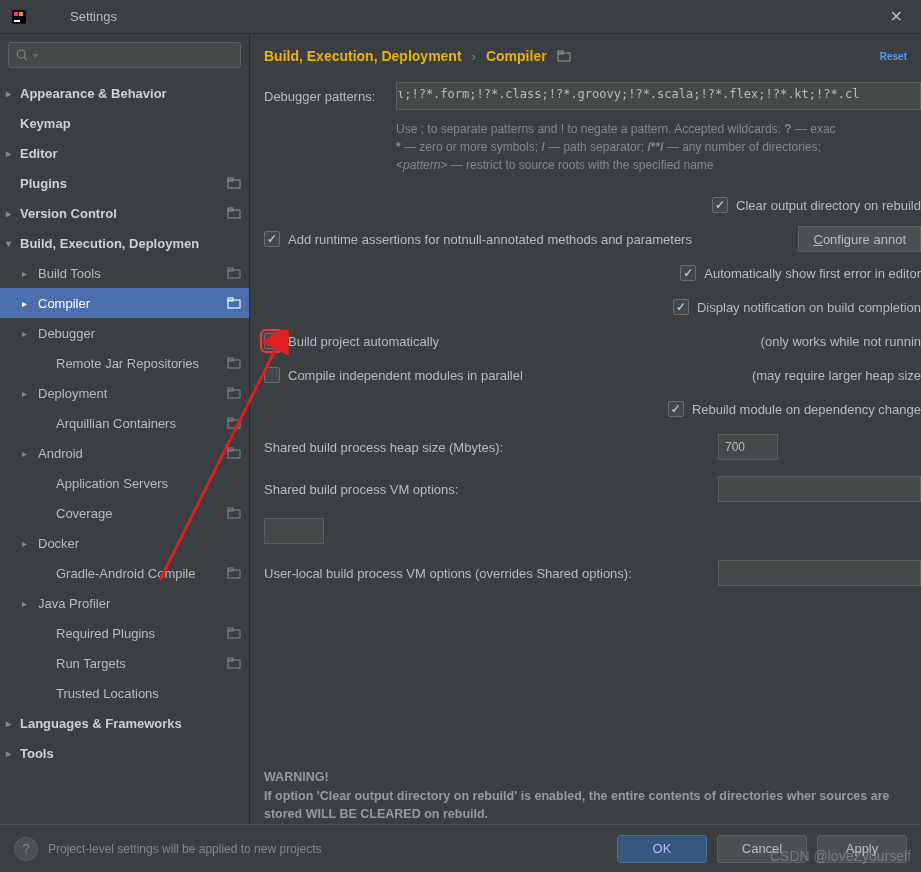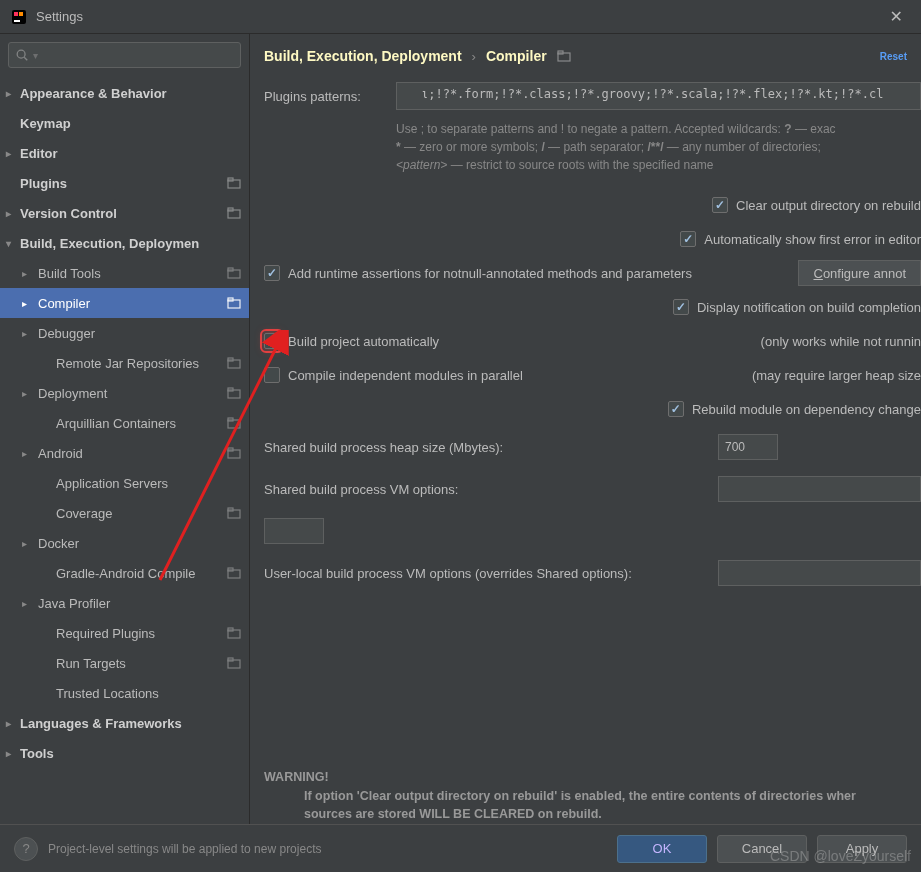--- a/index.html
+++ b/index.html
@@ -1,64 +1,64 @@
 <!DOCTYPE html>
 <html><head>
 <meta charset="utf-8">
 <style>
 * { box-sizing: border-box; margin: 0; padding: 0; }
 body { width: 921px; height: 872px; background: #3c3f41; color: #bbbbbb; font-family: "Segoe UI", Arial, sans-serif; font-size: 13px; overflow: hidden; position: relative; }
 .titlebar { height: 34px; display: flex; align-items: center; padding: 0 10px; background: #3c3f41; border-bottom: 1px solid #2b2b2b; }
 .titlebar .logo { width: 18px; height: 18px; display: flex; align-items: center; justify-content: center; margin-right: 8px; }
-.titlebar .title { color: #bbbbbb; font-size: 13px; }
+.titlebar .title { color: #bbbbbb; font-size: 13px; margin-left: 34px; }
 .titlebar .close { margin-left: auto; color: #bbbbbb; font-size: 16px; cursor: pointer; padding: 4px 8px; }
 .main { display: flex; height: calc(100% - 34px - 48px); }
 .sidebar { width: 250px; background: #3c3f41; border-right: 1px solid #2b2b2b; display: flex; flex-direction: column; }
 .searchwrap { padding: 8px; }
 .search { width: 100%; height: 26px; background: #45494a; border: 1px solid #5e6060; border-radius: 3px; display: flex; align-items: center; padding: 0 6px; color: #888; }
 .search svg { width: 14px; height: 14px; opacity: 0.6; }
 .search .caret { margin-left: 4px; font-size: 10px; opacity: 0.6; }
 .tree { flex: 1; overflow: hidden; padding-top: 2px; }
 .tree-item { height: 30px; display: flex; align-items: center; padding: 0 8px 0 20px; color: #bbbbbb; cursor: pointer; position: relative; }
 .tree-item.bold { font-weight: 600; color: #d0d0d0; }
 .tree-item.selected { background: #4b6eaf; color: #ffffff; }
 .tree-item .chev { position: absolute; left: 6px; font-size: 10px; color: #888; }
 .tree-item.depth1 { padding-left: 38px; }
 .tree-item.depth1 .chev { left: 22px; }
 .tree-item.depth2 { padding-left: 56px; }
 .tree-item.selected .chev { color: #fff; }
 .tree-item .proj { margin-left: auto; width: 14px; height: 12px; opacity: 0.5; }
 .tree-item.selected .proj { opacity: 0.9; }
 .content { flex: 1; padding: 14px 0 14px 14px; overflow: hidden; position: relative; }
 .breadcrumb { display: flex; align-items: center; gap: 10px; padding-bottom: 18px; }
-.breadcrumb .bc { color: #fef9c3; font-weight: 600; font-size: 14px; }
+.breadcrumb .bc { color: #eab308; font-weight: 600; font-size: 14px; }
 .breadcrumb .sep { color: #888; }
 .breadcrumb .proj2 { width: 14px; height: 12px; opacity: 0.6; }
 .breadcrumb .reset { margin-left: auto; margin-right: 14px; color: #589df6; font-weight: 600; cursor: pointer; font-size: 10px; }
 .row { display: flex; align-items: center; margin-bottom: 10px; min-height: 26px; }
 .row .lbl { width: 132px; color: #bbbbbb; }
-.patternbox { flex: 1; height: 28px; background: #45494a; border: 1px solid #5e6060; padding: 4px 24px; font-family: monospace; font-size: 12px; color: #bbbbbb; overflow: hidden; white-space: nowrap; }
+.patternbox { flex: 1; height: 28px; background: #45494a; border: 1px solid #5e6060; padding: 4px 0; font-family: monospace; font-size: 12px; color: #bbbbbb; overflow: hidden; white-space: nowrap; }
 .hint { color: #888; font-size: 12px; line-height: 1.5; margin: 10px 0 14px 132px; font-style: normal; }
 .hint i { font-style: italic; }
 .cbrow { display: flex; align-items: center; height: 34px; gap: 8px; justify-content: flex-end; }
 .cb { width: 16px; height: 16px; border: 1px solid #6e6e6e; border-radius: 2px; background: #43494a; display: flex; align-items: center; justify-content: center; cursor: pointer; flex-shrink: 0; }
 .cb.checked { background: #43494a; }
 .cb.checked::after { content: "✓"; color: #a0c0e0; font-size: 12px; font-weight: bold; }
 .cb.highlighted { outline: 2px solid #e04040; outline-offset: 2px; box-shadow: 0 0 8px rgba(224,64,64,0.6); }
 .cbrow .txt { color: #bbbbbb; }
 .cbrow .note { margin-left: auto; color: #bbbbbb; padding-right: 0; white-space: nowrap; }
 .cbrow .btn { margin-left: auto; height: 26px; padding: 0 14px; background: #4c5052; border: 1px solid #5e6060; color: #bbbbbb; display: flex; align-items: center; cursor: pointer; }
 .cbrow .btn .ul { text-decoration: underline; }
 .field-row { display: flex; align-items: center; height: 42px; gap: 4px; }
 .field-row .flbl { width: 450px; color: #bbbbbb; }
 .field-row .finput { width: 60px; height: 26px; background: #45494a; border: 1px solid #5e6060; color: #bbbbbb; padding: 0 6px; font-size: 12px; }
 .field-row .finput.wide { flex: 1; width: auto; }
 .warning { position: absolute; bottom: 0; left: 14px; right: 16px; color: #999; font-size: 12.5px; line-height: 1.5; }
 .warning .whead { font-weight: 700; color: #999; }
-.warning .wbody { font-weight: 700; color: #999; margin-left: 40px; }
+.warning .wbody { font-weight: 700; color: #999; }
 .footer { height: 48px; border-top: 1px solid #515151; background: #3c3f41; display: flex; align-items: center; padding: 0 14px; gap: 10px; }
 .footer .help { width: 24px; height: 24px; border: 1px solid #5e6060; border-radius: 50%; display: flex; align-items: center; justify-content: center; color: #888; cursor: pointer; background: #4c5052; }
 .footer .ftxt { color: #888; font-size: 12px; }
 .footer .spacer { flex: 1; }
 .footer .fbtn { height: 28px; min-width: 90px; padding: 0 16px; border: 1px solid #5e6060; background: #4c5052; color: #bbbbbb; display: flex; align-items: center; justify-content: center; cursor: pointer; border-radius: 3px; }
 .footer .fbtn.primary { background: #365880; border-color: #4c708c; color: #c4b5fd; }
 .watermark { position: absolute; right: 10px; bottom: 8px; color: #ccc; font-size: 14px; opacity: 0.35; font-family: Arial; pointer-events: none; }
 svg.arrow { position: absolute; pointer-events: none; z-index: 10; }
 .projicon { fill: none; stroke: currentColor; stroke-width: 1.2; }
 </style>
@@ -229,45 +229,45 @@
       <span class="sep">›</span>
       <span class="bc">Compiler</span>
       <svg class="proj2" viewBox="0 0 14 12">
           <rect class="projicon" x="1" y="3" width="12" height="8"></rect>
           <rect class="projicon" x="1" y="1" width="5" height="3"></rect>
         </svg>
       <span class="reset">Reset</span>
     </div>
 
     <div class="row">
-      <span class="lbl">Plugins patterns:</span>
+      <span class="lbl">Debugger patterns:</span>
       <div class="patternbox">ι;!?*.form;!?*.class;!?*.groovy;!?*.scala;!?*.flex;!?*.kt;!?*.cl</div>
     </div>
 
     <div class="hint">
       <span>Use ; to separate patterns and ! to negate a pattern. Accepted wildcards: </span><b>?</b><span> — exac</span><br>
       <b>*</b><span> — zero or more symbols; </span><b>/</b><span> — path separator; </span><b>/**/</b><span> — any number of directories;</span><br>
       <i>&lt;pattern&gt;</i><span> — restrict to source roots with the specified name</span>
     </div>
 
     <div class="cbrow">
       <span class="cb checked"></span>
       <span class="txt">Clear output directory on rebuild</span>
-    </div>
-    <div class="cbrow">
-      <span class="cb checked"></span>
-      <span class="txt">Automatically show first error in editor</span>
     </div>
     <div class="cbrow">
       <span class="cb checked"></span>
       <span class="txt">Add runtime assertions for notnull-annotated methods and parameters</span>
       <span class="btn">
           <span class="ul">C</span>
           <span>onfigure annot</span>
         </span>
+    </div>
+    <div class="cbrow">
+      <span class="cb checked"></span>
+      <span class="txt">Automatically show first error in editor</span>
     </div>
     <div class="cbrow">
       <span class="cb checked"></span>
       <span class="txt">Display notification on build completion</span>
     </div>
     <div class="cbrow">
       <span class="cb checked highlighted"></span>
       <span class="txt">Build project automatically</span>
       <span class="note">(only works while not runnin</span>
     </div>

